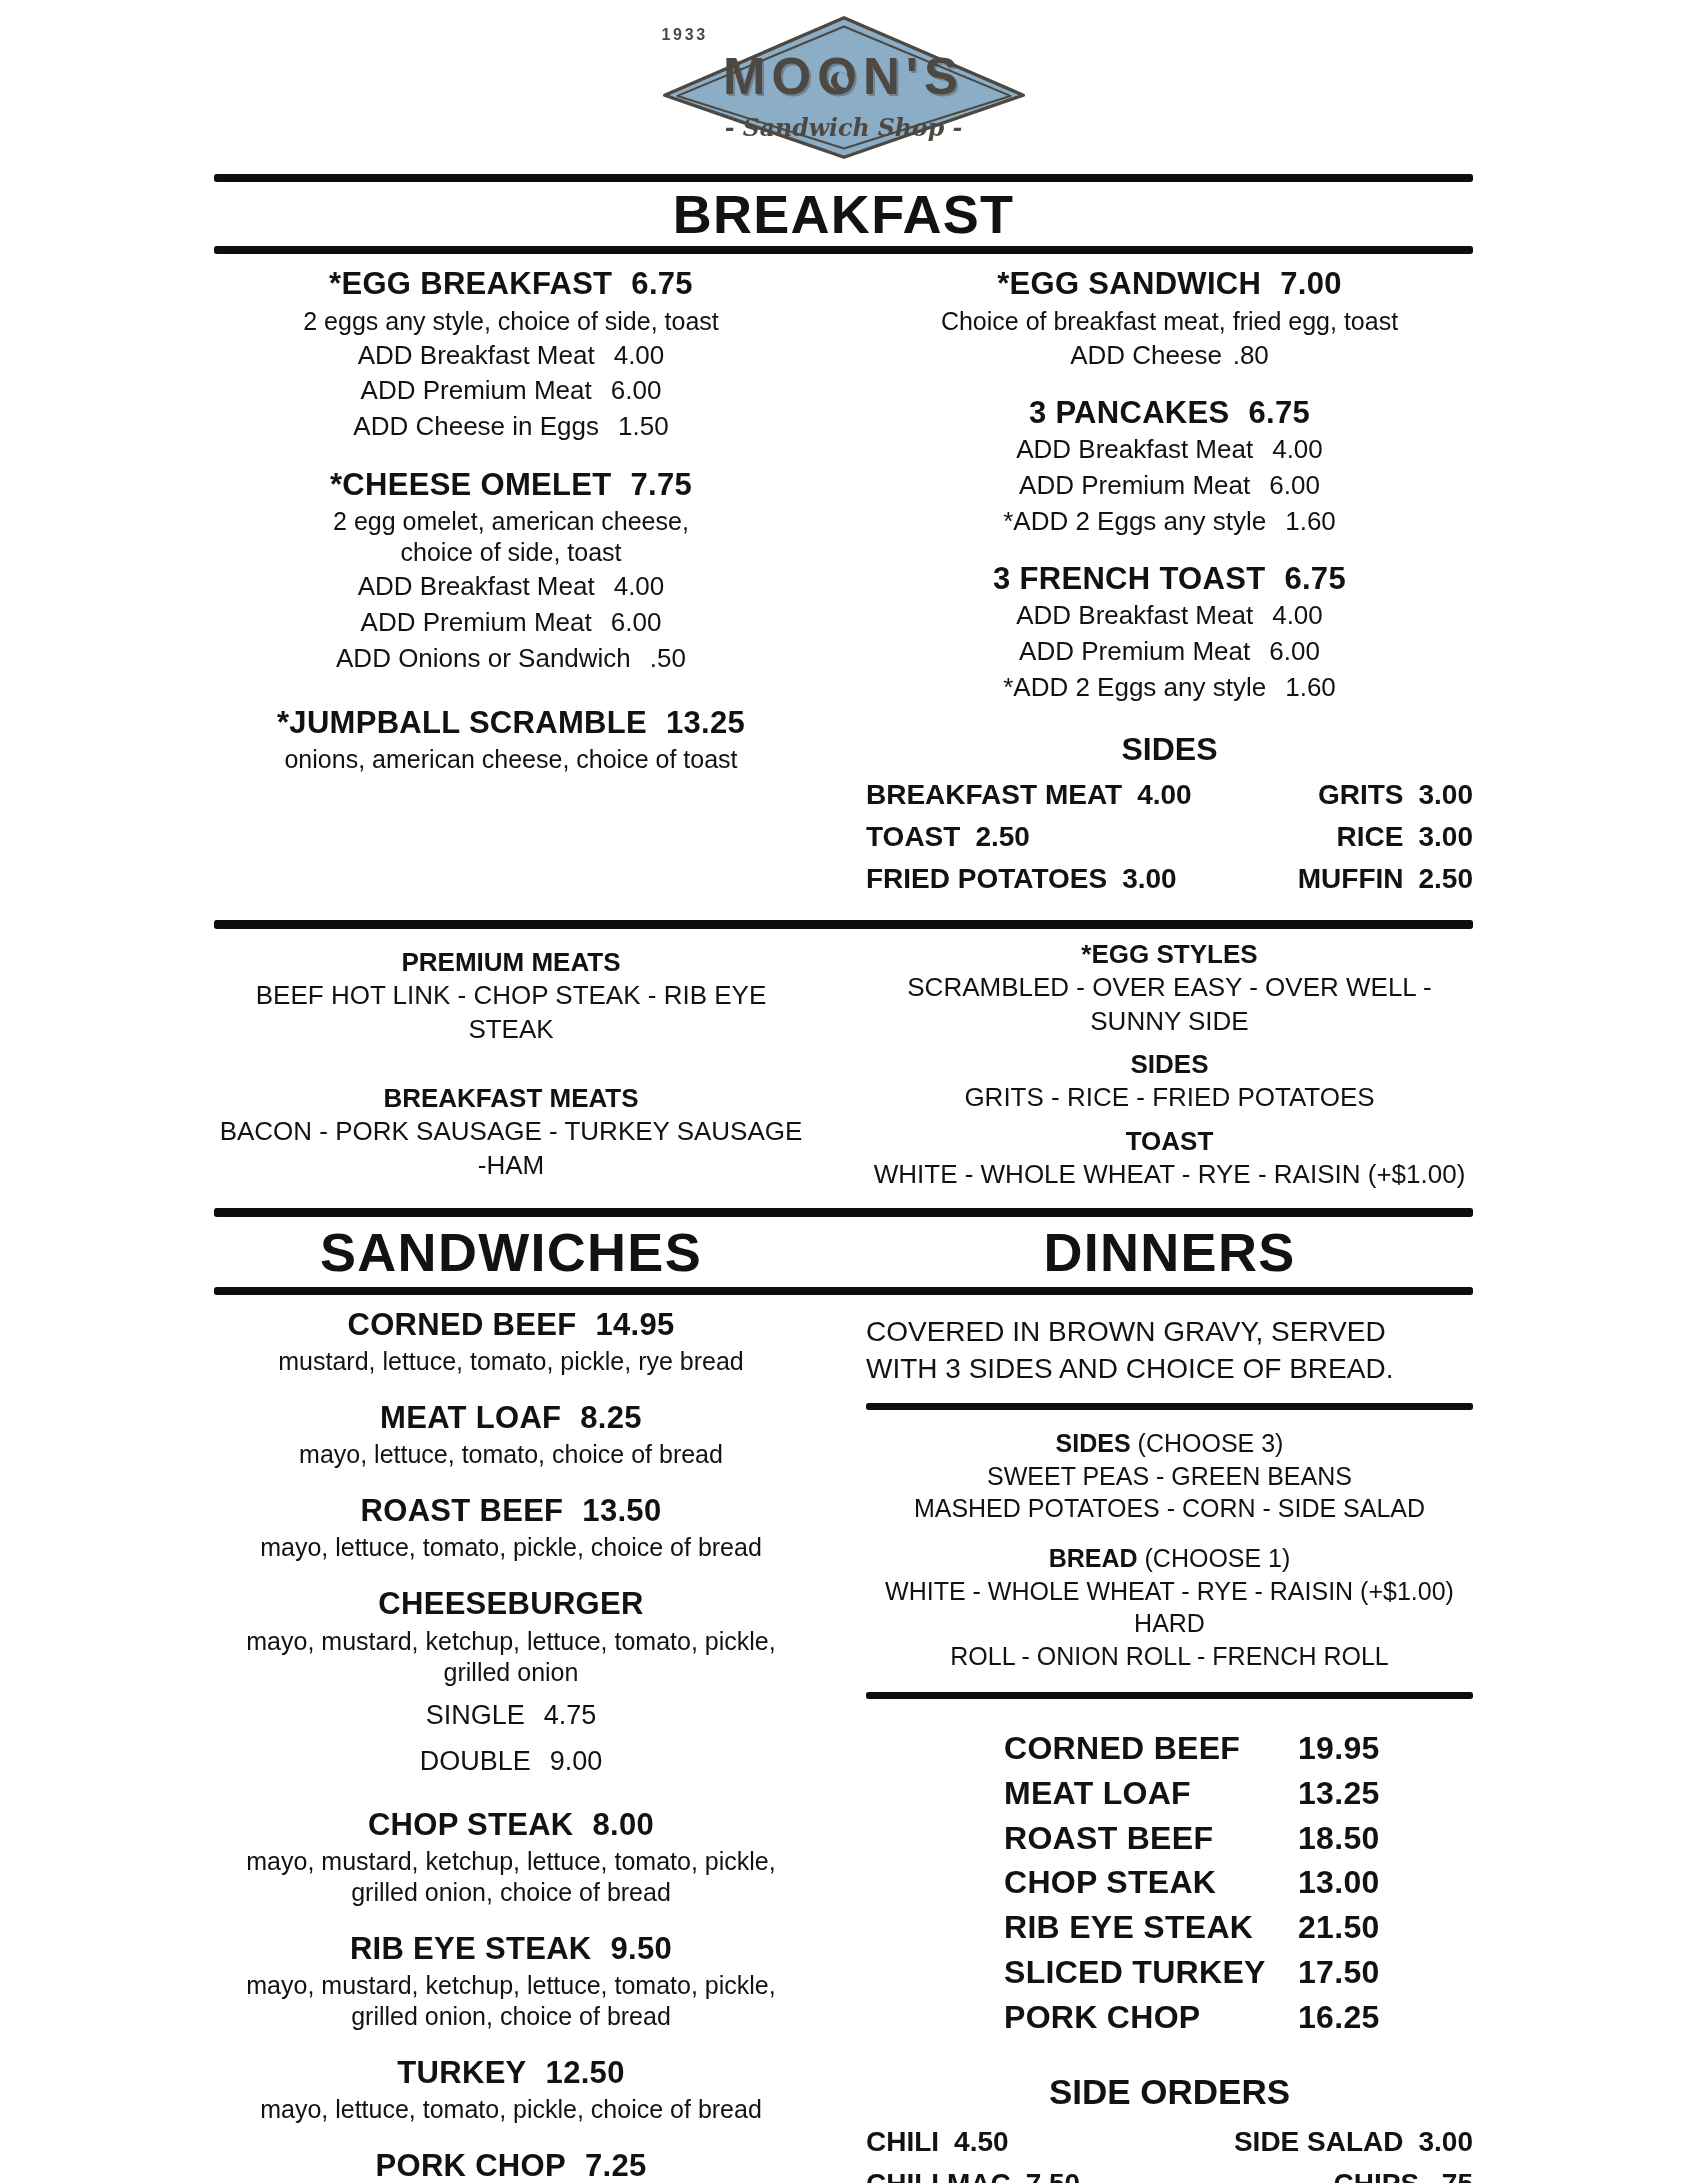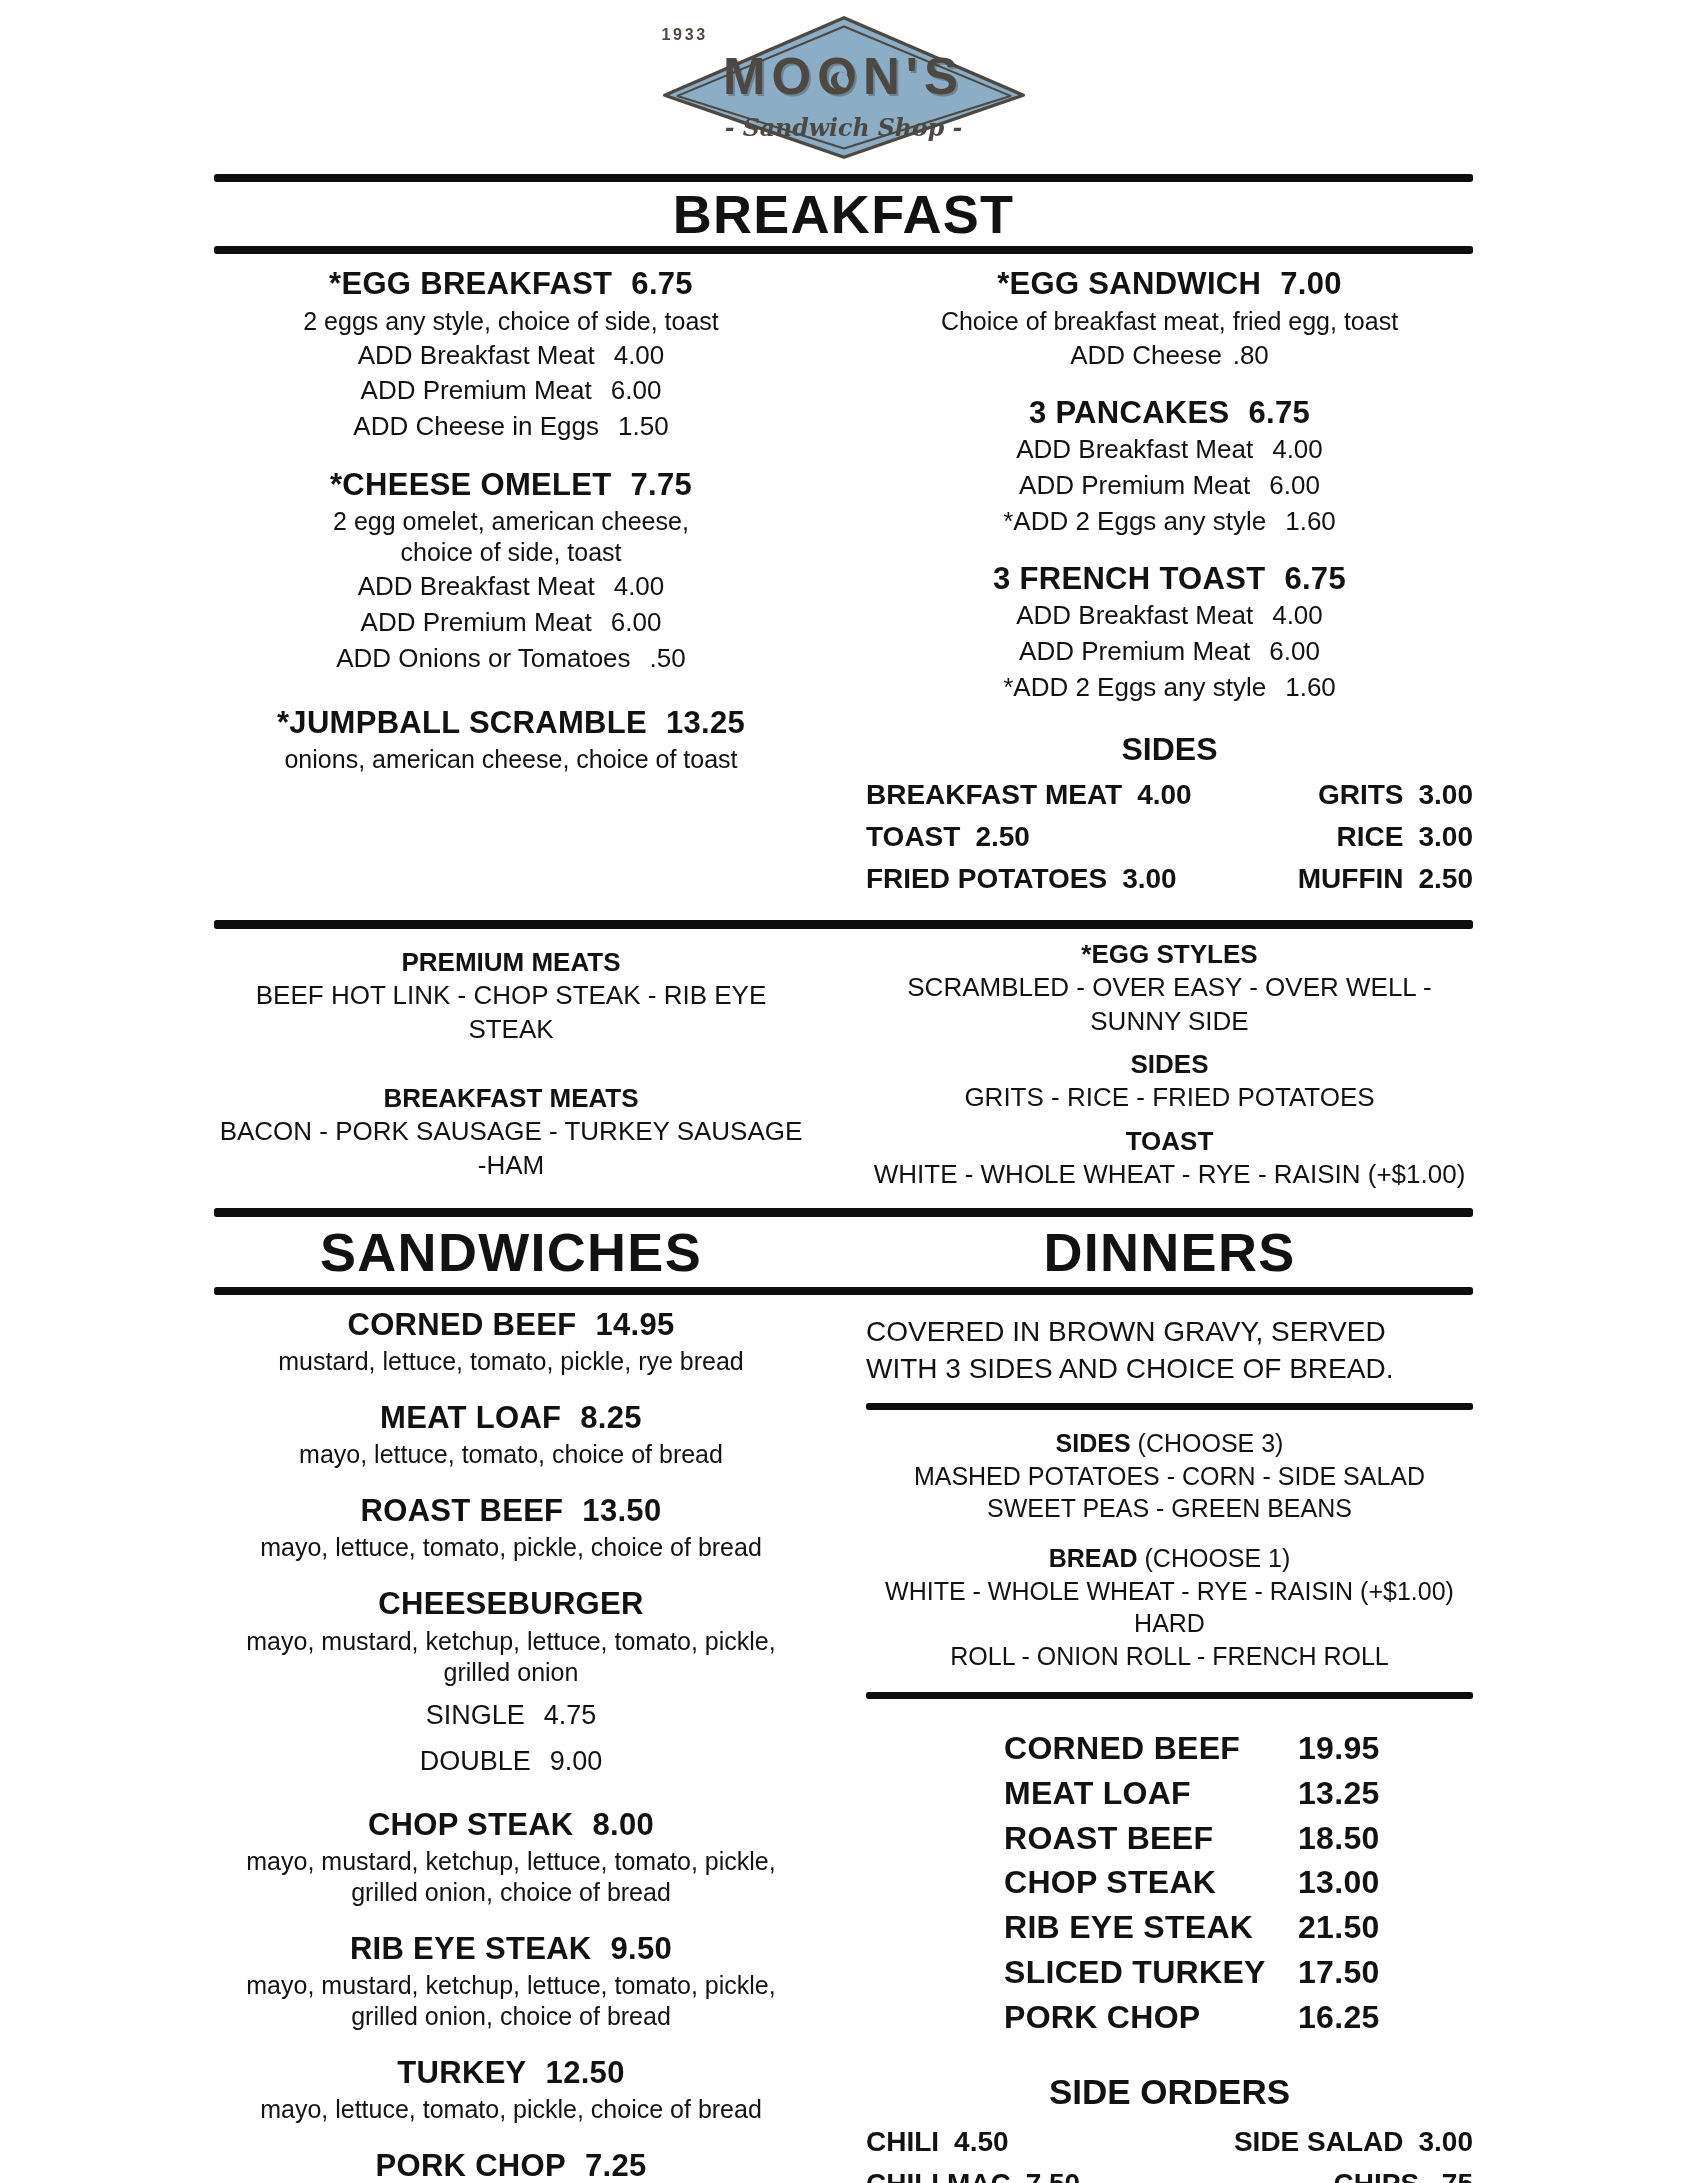--- a/index.html
+++ b/index.html
@@ -111,21 +111,21 @@
           <div class="addon"><span>ADD Cheese in Eggs</span><span class="pr">1.50</span></div>
         </div>
         <div class="mi">
           <div class="mi-title"><span>*CHEESE OMELET</span><span class="pr">7.75</span></div>
           <div class="mi-desc">
               <div>2 egg omelet, american cheese,</div>
               <div>choice of side, toast</div>
             </div>
           <div class="addon"><span>ADD Breakfast Meat</span><span class="pr">4.00</span></div>
           <div class="addon"><span>ADD Premium Meat</span><span class="pr">6.00</span></div>
-          <div class="addon"><span>ADD Onions or Tomatoes</span><span class="pr">.50</span></div>
+          <div class="addon"><span>ADD Onions or Sandwich</span><span class="pr">.50</span></div>
         </div>
         <div class="mi" style="margin-top:30px">
           <div class="mi-title"><span>*JUMPBALL SCRAMBLE</span><span class="pr">13.25</span></div>
           <div class="mi-desc">
               <div>onions, american cheese, choice of toast</div>
             </div>
         </div>
       </div>
 
       <div class="col-r">
@@ -253,22 +253,22 @@
 
       <div class="col-r">
         <div class="intro">
           <div>COVERED IN BROWN GRAVY, SERVED</div>
           <div>WITH 3 SIDES AND CHOICE OF BREAD.</div>
         </div>
         <div class="crule" style="margin-top:16px"></div>
 
         <div class="note">
           <div><span class="bld">SIDES</span> <span>(CHOOSE 3)</span></div>
+          <div>SWEET PEAS - GREEN BEANS</div>
           <div>MASHED POTATOES - CORN - SIDE SALAD</div>
-          <div>SWEET PEAS - GREEN BEANS</div>
         </div>
         <div class="note">
           <div><span class="bld">BREAD</span> <span>(CHOOSE 1)</span></div>
           <div>WHITE - WHOLE WHEAT - RYE - RAISIN (+$1.00) HARD</div>
           <div>ROLL - ONION ROLL - FRENCH ROLL</div>
         </div>
         <div class="crule" style="margin-top:20px"></div>
 
         <div class="dlist">
           <div class="drow">

